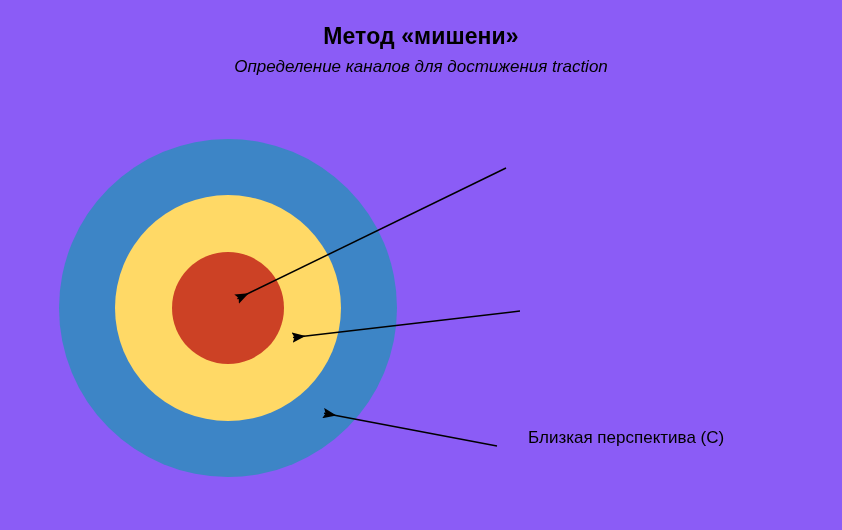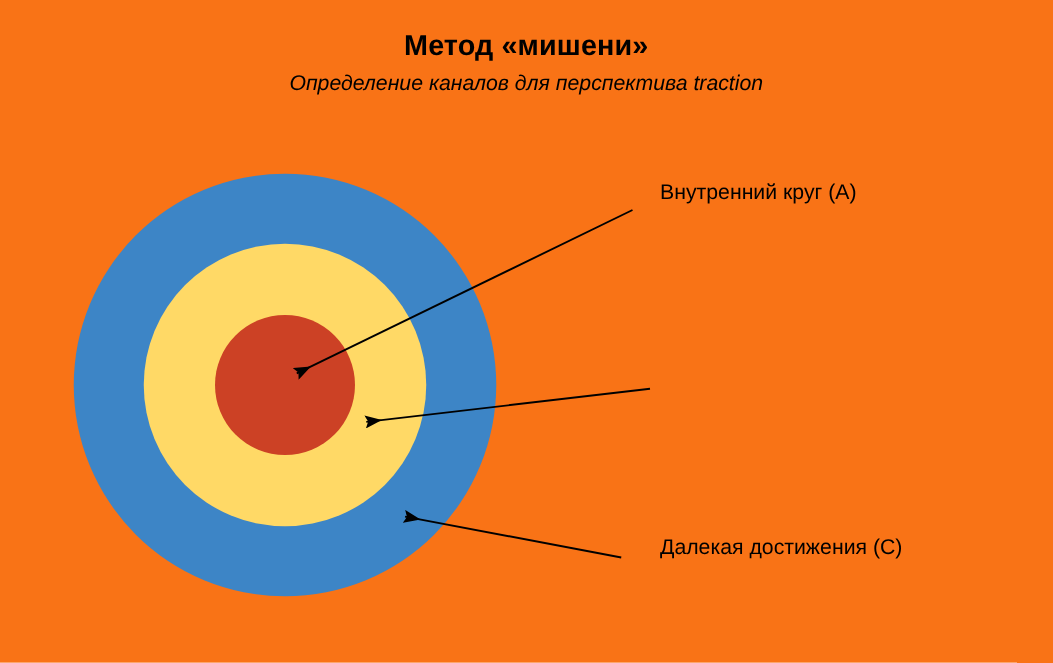--- a/index.html
+++ b/index.html
@@ -13,21 +13,21 @@
     height: 530px;
     overflow: hidden;
     font-family: "Liberation Sans", "DejaVu Sans", sans-serif;
     color: #000000;
     position: relative;
   }
   #slide {
     position: relative;
     width: 842px;
     height: 530px;
-    background: #f97316;
+    background: #8b5cf6;
   }
 
   
   .heading {
     position: absolute;
     left: 0;
     top: 22px;
     width: 842px;
     text-align: center;
   }
@@ -69,21 +69,21 @@
   #label-b { left: 528px; top: 299px; }
   #label-c { left: 528px; top: 438px; }
 </style>
 </head>
 <body>
 
 <div id="slide">
 
   <div class="heading">
     <div class="slide-title">Метод «мишени»</div>
-    <div class="slide-subtitle">Определение каналов для перспектива traction</div>
+    <div class="slide-subtitle">Определение каналов для достижения traction</div>
   </div>
 
   <svg id="target-svg" viewBox="0 0 842 530" xmlns="http://www.w3.org/2000/svg">
 
     <defs>
       <marker id="arrowhead" markerWidth="9" markerHeight="7" refX="8.4" refY="3.5" orient="auto" markerUnits="strokeWidth">
         <polygon points="0 3.5, 9 0, 7.4 3.5, 9 7" fill="#000000"></polygon>
       </marker>
     </defs>
 
@@ -93,18 +93,17 @@
 
     <circle id="ring-inner" cx="228" cy="308" r="56" fill="#CC4125"></circle>
 
     <line x1="506" y1="168" x2="237.40349263942534" y2="298.75075263967597" stroke="#000000" stroke-width="1.5" marker-end="url(#arrowhead)"></line>
 
     <line x1="520" y1="311" x2="293.0269132763955" y2="337.463229842214" stroke="#000000" stroke-width="1.5" marker-end="url(#arrowhead)"></line>
 
     <line x1="497" y1="446" x2="324.0698338651454" y2="413.2558265306784" stroke="#000000" stroke-width="1.5" marker-end="url(#arrowhead)"></line>
   </svg>
 
-  <div id="label-a" class="callout-label" style="left: 528px; top: 144px;">Внутренний круг (A)</div>
 
 
-  <div id="label-c" class="callout-label" style="left: 528px; top: 428px;">Далекая достижения (C)</div>
+  <div id="label-c" class="callout-label" style="left: 528px; top: 428px;">Близкая перспектива (C)</div>
 
 </div>
 
 </body></html>

